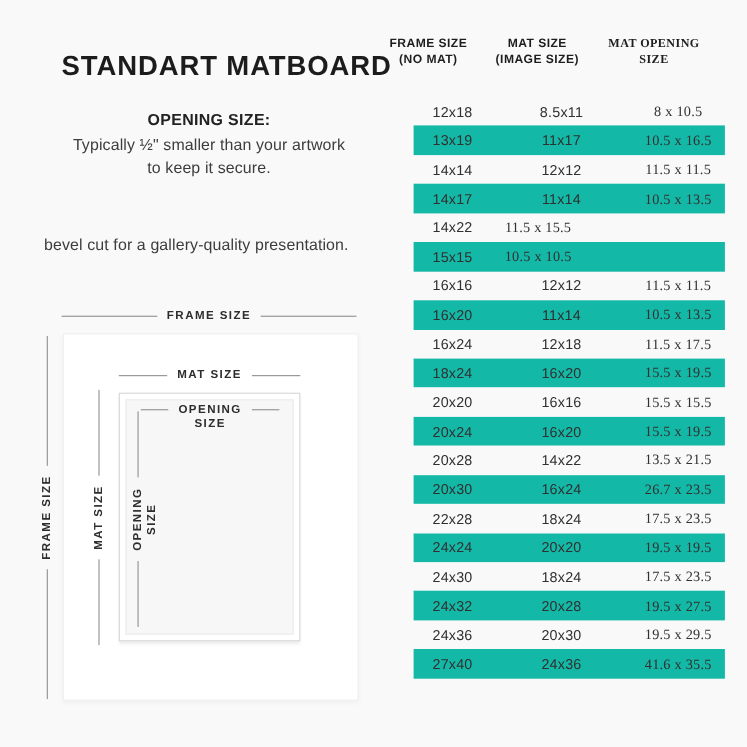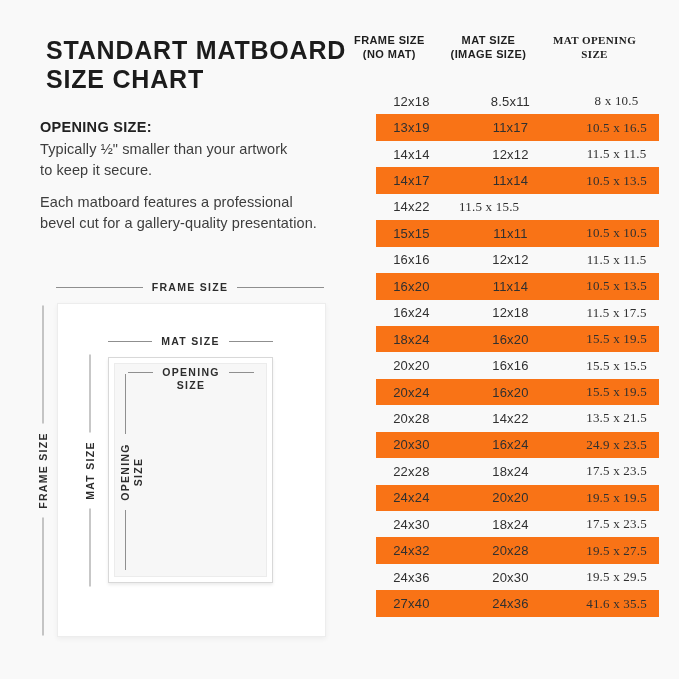--- a/index.html
+++ b/index.html
@@ -17,24 +17,24 @@
 
   
   .page-title {
     position: absolute;
     left: 40px; top: 30px;
     font-size: 25px;
     line-height: 29px;
     font-weight: 700;
     letter-spacing: 0.8px;
     color: #1c1c1c;
-    margin: 6px;
+    margin: 16px;
   }
   .info-block { position: absolute; left: 40px; width: 300px; }
-  .info-block.first  { top: 119px; }
+  .info-block.first  { top: 102px; text-align: center; }
   .info-block.second { top: 192px; }
   .info-heading {
     font-size: 14.5px;
     font-weight: 700;
     letter-spacing: 0.3px;
     color: #222;
     margin-bottom: 4px;
   }
   .info-body {
     font-size: 14.5px;
@@ -128,49 +128,48 @@
   .size-table-body {
     position: absolute;
     left: 376px; top: 88px;
     width: 283px;
   }
   .trow {
     display: flex;
     align-items: center;
     height: 26.45px;
   }
-  .trow.alt { background: #f97316; }
+  .trow.alt { background: #14b8a6; }
   .tcell {
     text-align: center;
     font-size: 13px;
     letter-spacing: 0.2px;
     color: #303030;
   }
 </style>
 </head>
 <body>
 
 <div class="canvas">
 
   <h1 class="page-title">
     <span>STANDART MATBOARD</span><br>
-    <span>SIZE CHART</span>
   </h1>
 
   <div class="info-block first">
     <div class="info-heading">OPENING SIZE:</div>
     <div class="info-body">
       <span>Typically ½" smaller than your artwork</span><br>
       <span>to keep it secure.</span>
     </div>
   </div>
 
   <div class="info-block second">
     <div class="info-body">
-      <span>Each matboard features a professional</span><br>
+      <br>
       <span>bevel cut for a gallery-quality presentation.</span>
     </div>
   </div>
 
   <div>
 
     <div class="dlabel-row frame-size-row">
       <div class="dline"></div>
       <div class="dlabel-text">FRAME SIZE</div>
       <div class="dline"></div>
@@ -255,21 +254,20 @@
         <div class="tcell col-1">14x17</div>
         <div class="tcell col-2">11x14</div>
         <div class="tcell col-3">10.5 x 13.5</div>
       </div>
       <div class="trow">
         <div class="tcell col-1">14x22</div>
         <div class="tcell col-3">11.5 x 15.5</div>
       </div>
       <div class="trow alt">
         <div class="tcell col-1">15x15</div>
-        <div class="tcell col-2">11x11</div>
         <div class="tcell col-3">10.5 x 10.5</div>
       </div>
       <div class="trow">
         <div class="tcell col-1">16x16</div>
         <div class="tcell col-2">12x12</div>
         <div class="tcell col-3">11.5 x 11.5</div>
       </div>
       <div class="trow alt">
         <div class="tcell col-1">16x20</div>
         <div class="tcell col-2">11x14</div>
@@ -296,21 +294,21 @@
         <div class="tcell col-3">15.5 x 19.5</div>
       </div>
       <div class="trow">
         <div class="tcell col-1">20x28</div>
         <div class="tcell col-2">14x22</div>
         <div class="tcell col-3">13.5 x 21.5</div>
       </div>
       <div class="trow alt">
         <div class="tcell col-1">20x30</div>
         <div class="tcell col-2">16x24</div>
-        <div class="tcell col-3">24.9 x 23.5</div>
+        <div class="tcell col-3">26.7 x 23.5</div>
       </div>
       <div class="trow">
         <div class="tcell col-1">22x28</div>
         <div class="tcell col-2">18x24</div>
         <div class="tcell col-3">17.5 x 23.5</div>
       </div>
       <div class="trow alt">
         <div class="tcell col-1">24x24</div>
         <div class="tcell col-2">20x20</div>
         <div class="tcell col-3">19.5 x 19.5</div>

